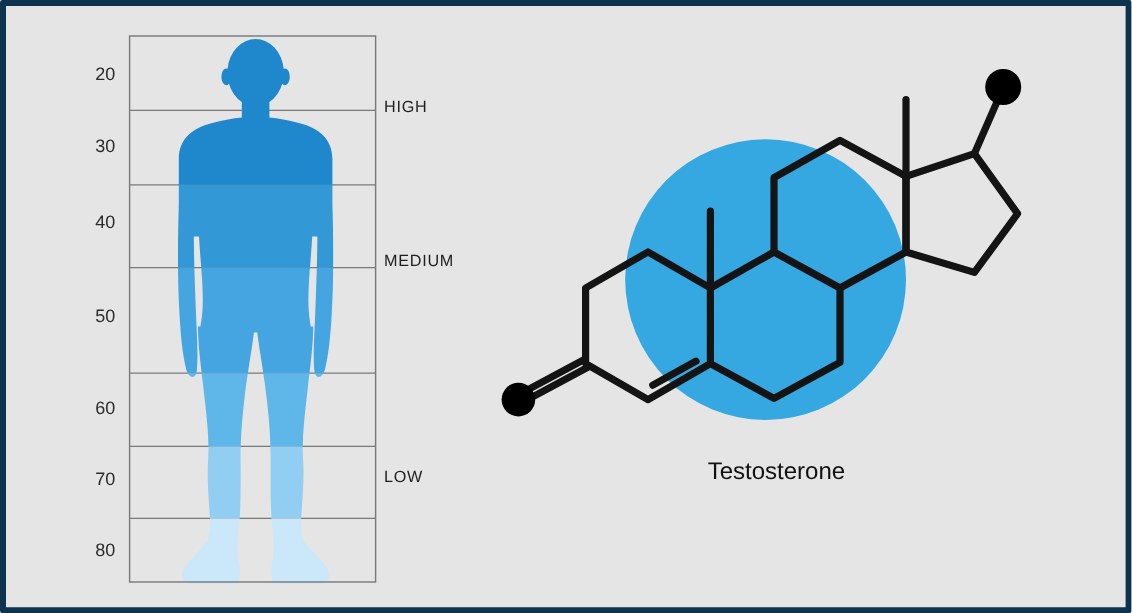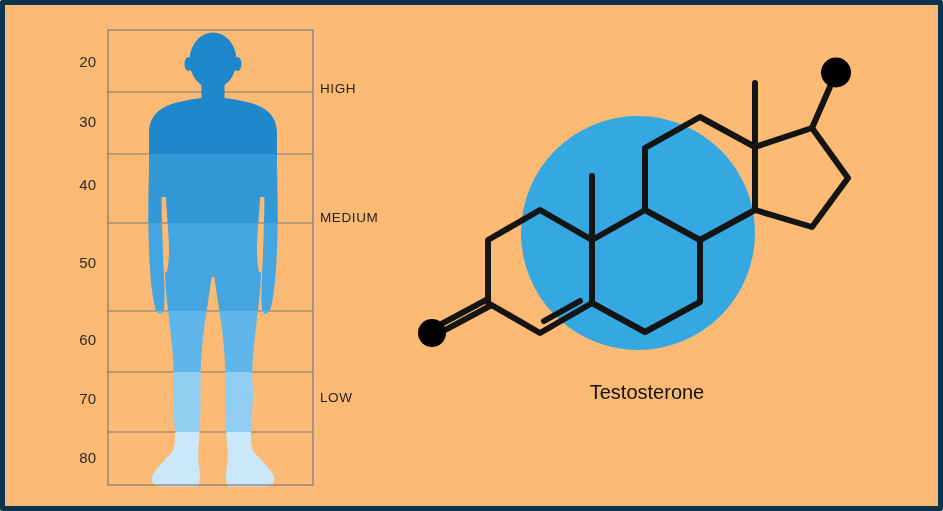--- a/index.html
+++ b/index.html
@@ -1,21 +1,21 @@
 <!DOCTYPE html>
 <html><head>
 <meta charset="utf-8">
 <style>
   html,body{margin:0;padding:0;background:#ffffff;}
   .frame{
     position:relative;
     width:933px;height:501px;
     border:5px solid #0e334f;
     border-radius:2px;
-    background:#fdba74;
+    background:#e5e5e5;
     overflow:hidden;
     font-family:"Liberation Sans", sans-serif;
   }
   svg{position:absolute;left:0;top:0;}
   text{font-family:"Liberation Sans", sans-serif;}
   .tick-label{font-size:15px;fill:#2b2b2b;}
   .level-label{font-size:13.5px;letter-spacing:0.6px;fill:#1f1f1f;}
   .molecule-label{font-size:20px;fill:#111111;}
 </style>
 </head>

